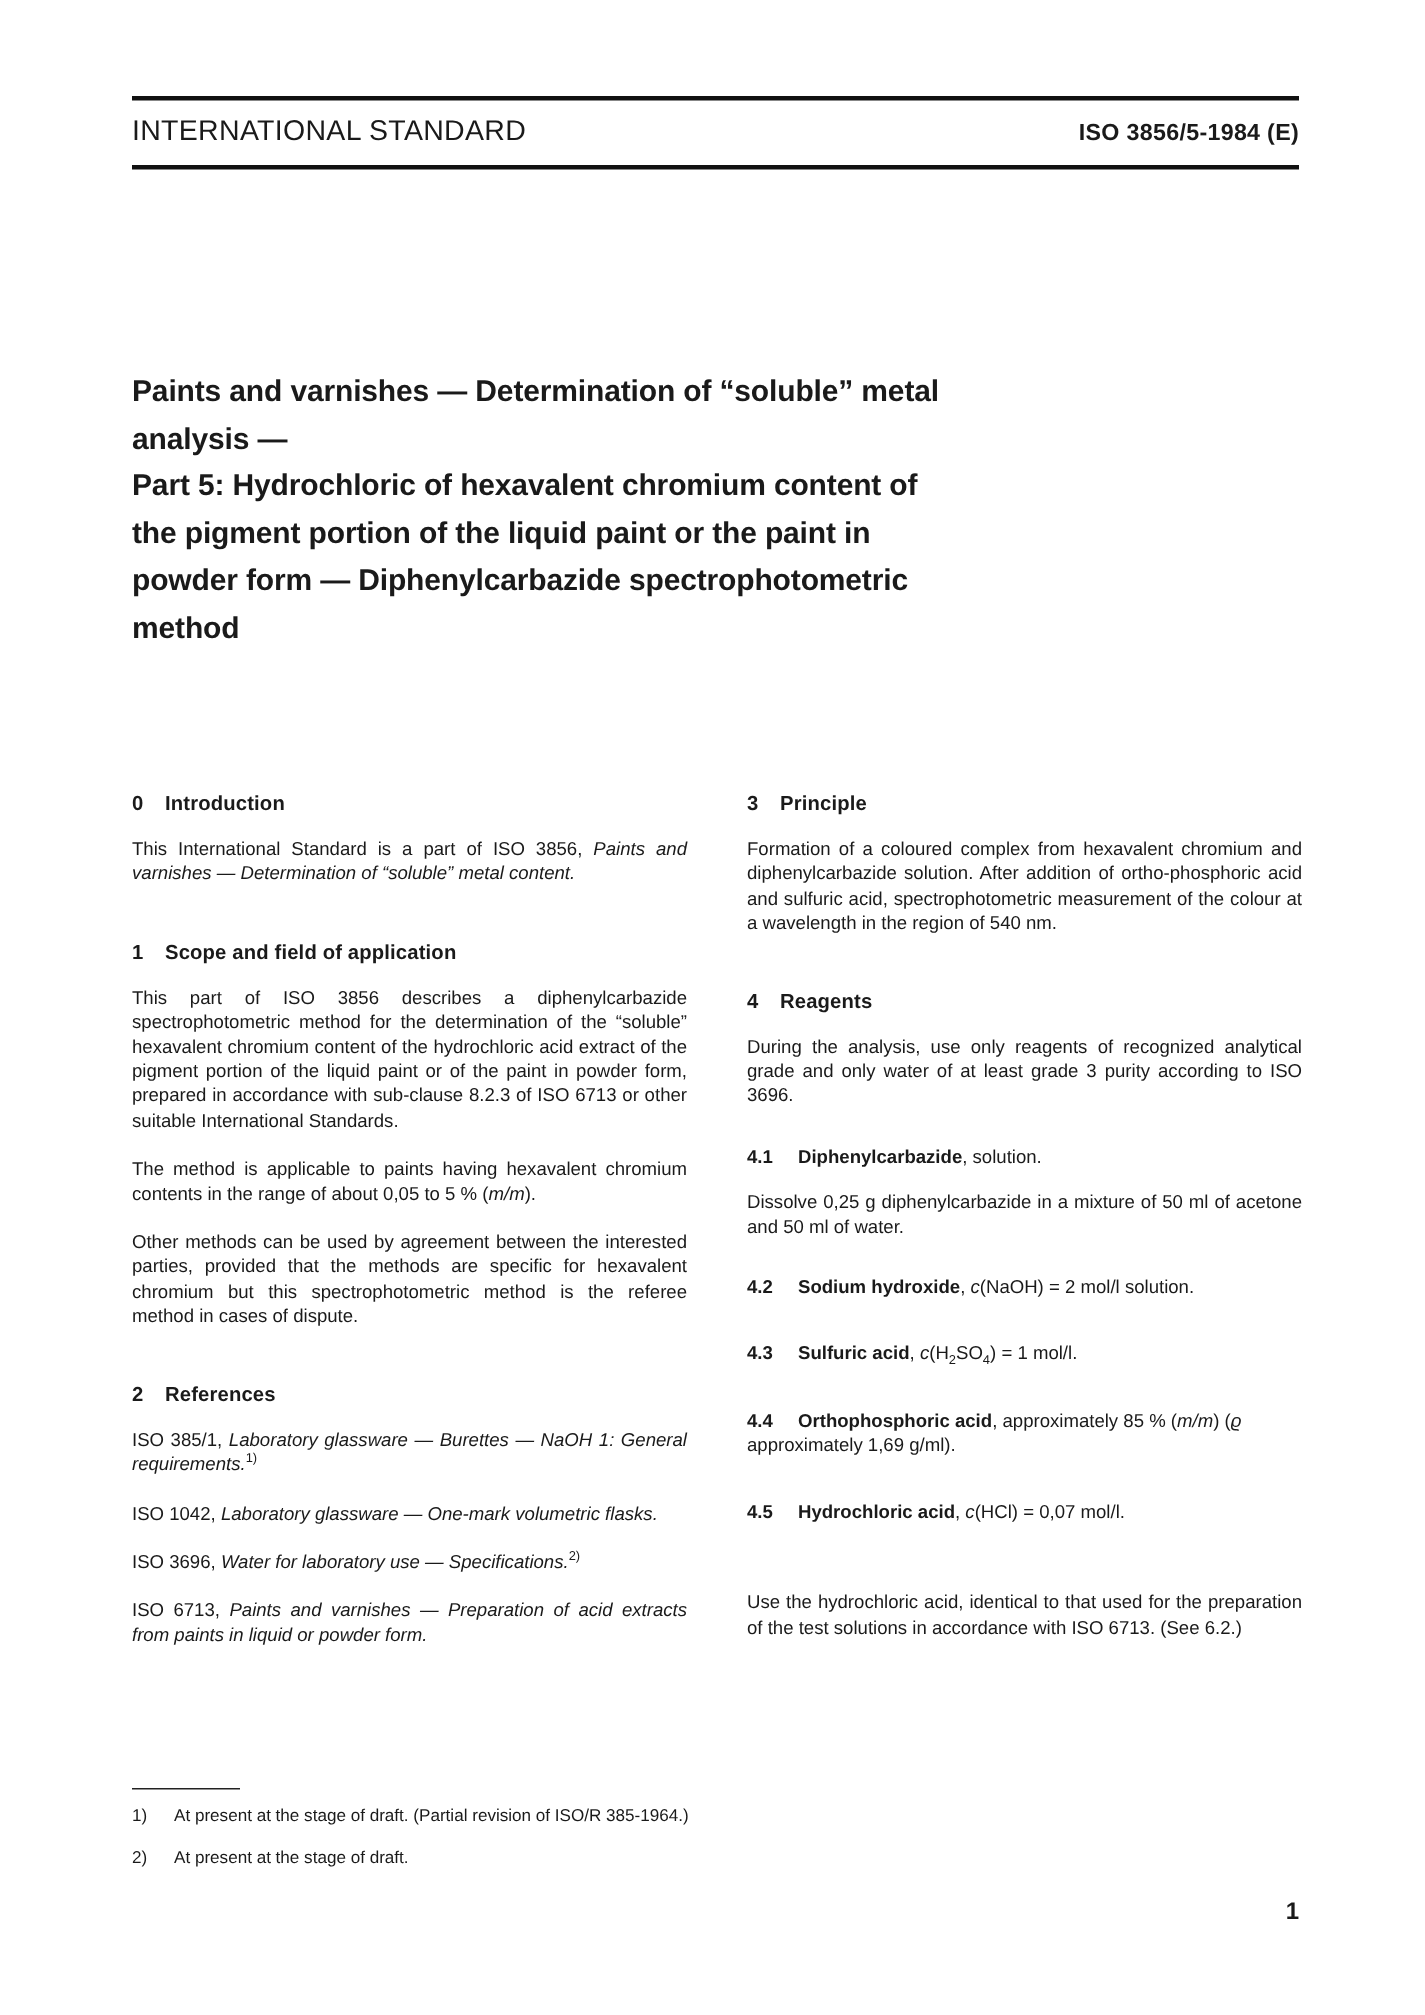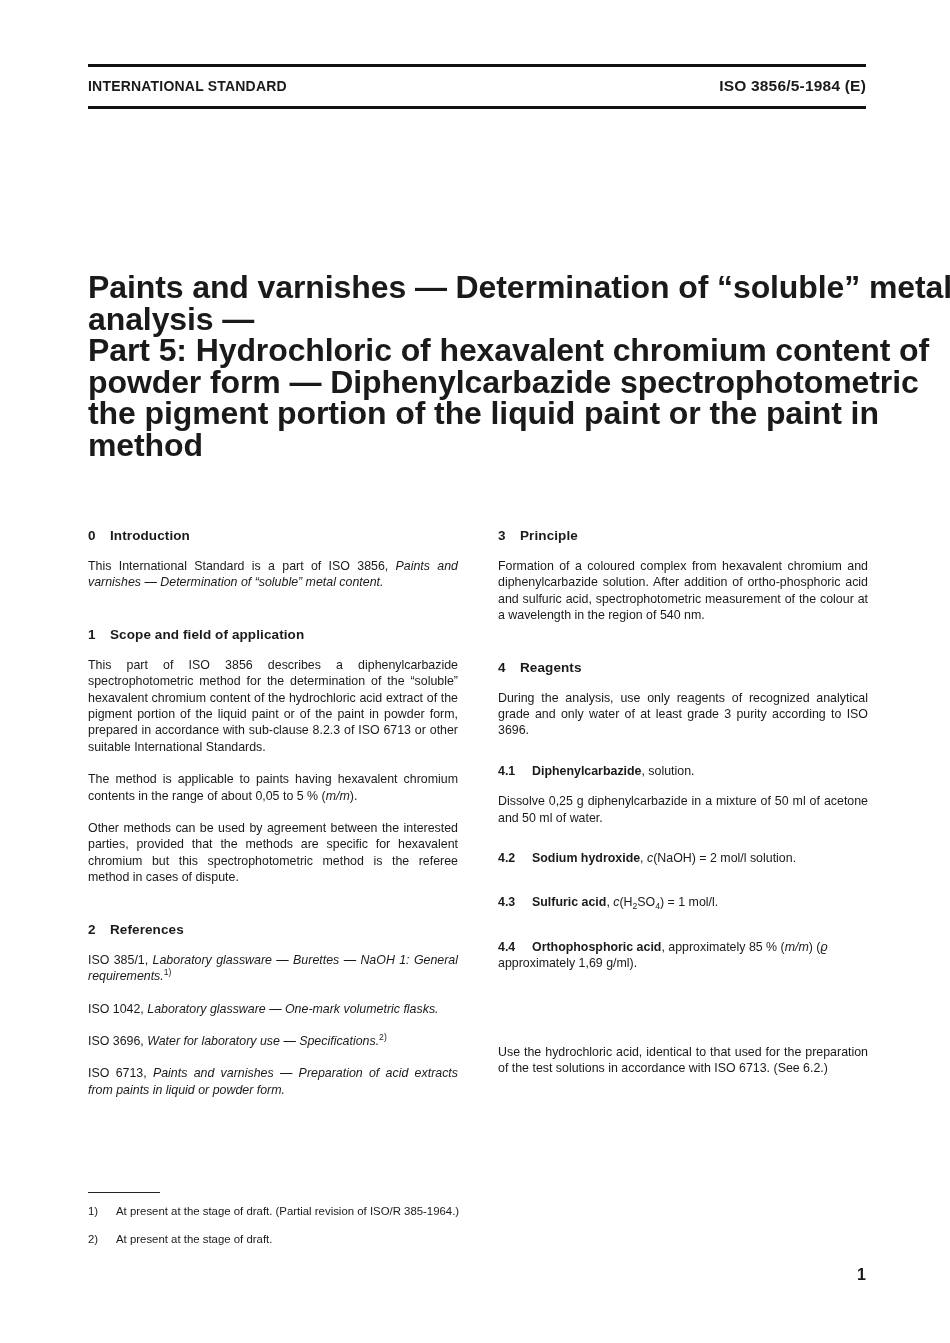--- a/index.html
+++ b/index.html
@@ -41,37 +41,37 @@
     width: 100%;
     margin-top: 2px;
   }
   .header-row {
     display: flex;
     justify-content: space-between;
     align-items: baseline;
     padding: 10px 0 9px 0;
   }
   .header-left {
-    font-size: 14px;
-    font-weight: bold;
+    font-size: 19px;
+    font-weight: normal;
     letter-spacing: 0.2px;
   }
   .header-right {
     font-size: 15.5px;
     font-weight: bold;
     letter-spacing: 0.2px;
   }
 
   
   .title-block {
     position: absolute;
     left: 88px;
-    top: 272px;
+    top: 246px;
     width: 790px;
-    font-size: 32px;
+    font-size: 20px;
     font-weight: bold;
     line-height: 31.5px;
     letter-spacing: -0.1px;
   }
   .title-block .tl { display: block; white-space: pre; }
 
   
   .columns {
     position: absolute;
     left: 88px;
@@ -182,22 +182,22 @@
       <span class="header-left">INTERNATIONAL STANDARD</span>
       <span class="header-right">ISO 3856/5-1984 (E)</span>
     </div>
     <div class="rule-bottom"></div>
   </div>
 
   <div class="title-block">
     <span class="tl">Paints and varnishes — Determination of “soluble” metal</span>
     <span class="tl">analysis —</span>
     <span class="tl">Part 5: Hydrochloric of hexavalent chromium content of</span>
+    <span class="tl">the pigment portion of the liquid paint or the paint in</span>
     <span class="tl">powder form — Diphenylcarbazide spectrophotometric</span>
-    <span class="tl">the pigment portion of the liquid paint or the paint in</span>
     <span class="tl">method</span>
   </div>
 
   <div class="columns">
 
     <div class="col col-left">
 
       <h2 class="sec">
         <span class="num">0</span><span>Introduction</span>
       </h2>
@@ -250,20 +250,21 @@
       <div class="gap-md"></div>
 
       <p class="reagent-head"><span class="rnum">4.3</span><span class="rname">Sulfuric acid</span><span>, </span><span class="it">c</span><span>(H</span><sub>2</sub><span>SO</span><sub>4</sub><span>)  =  1 mol/l.</span></p>
 
       <div class="gap-md"></div>
 
       <p class="reagent-head"><span class="rnum">4.4</span><span class="rname">Orthophosphoric acid</span><span>, approximately 85 % (</span><span class="it">m/m</span><span>) (</span><span class="it">ϱ</span><span> approximately 1,69 g/ml).</span></p>
 
       <div class="gap-md"></div>
 
+      <p class="reagent-head"><span class="rnum">4.5</span><span class="rname">Hydrochloric acid</span><span>, </span><span class="it">c</span><span>(HCl)  =  0,07 mol/l.</span></p>
       <p class="body last">Use the hydrochloric acid, identical to that used for the preparation of the test solutions in accordance with ISO 6713. (See 6.2.)</p>
 
     </div>
   </div>
 
   <div class="footnotes">
     <div class="fn-rule"></div>
     <div class="fn">
       <span class="fn-num">1)</span>
       <span>At present at the stage of draft. (Partial revision of ISO/R 385-1964.)</span>

